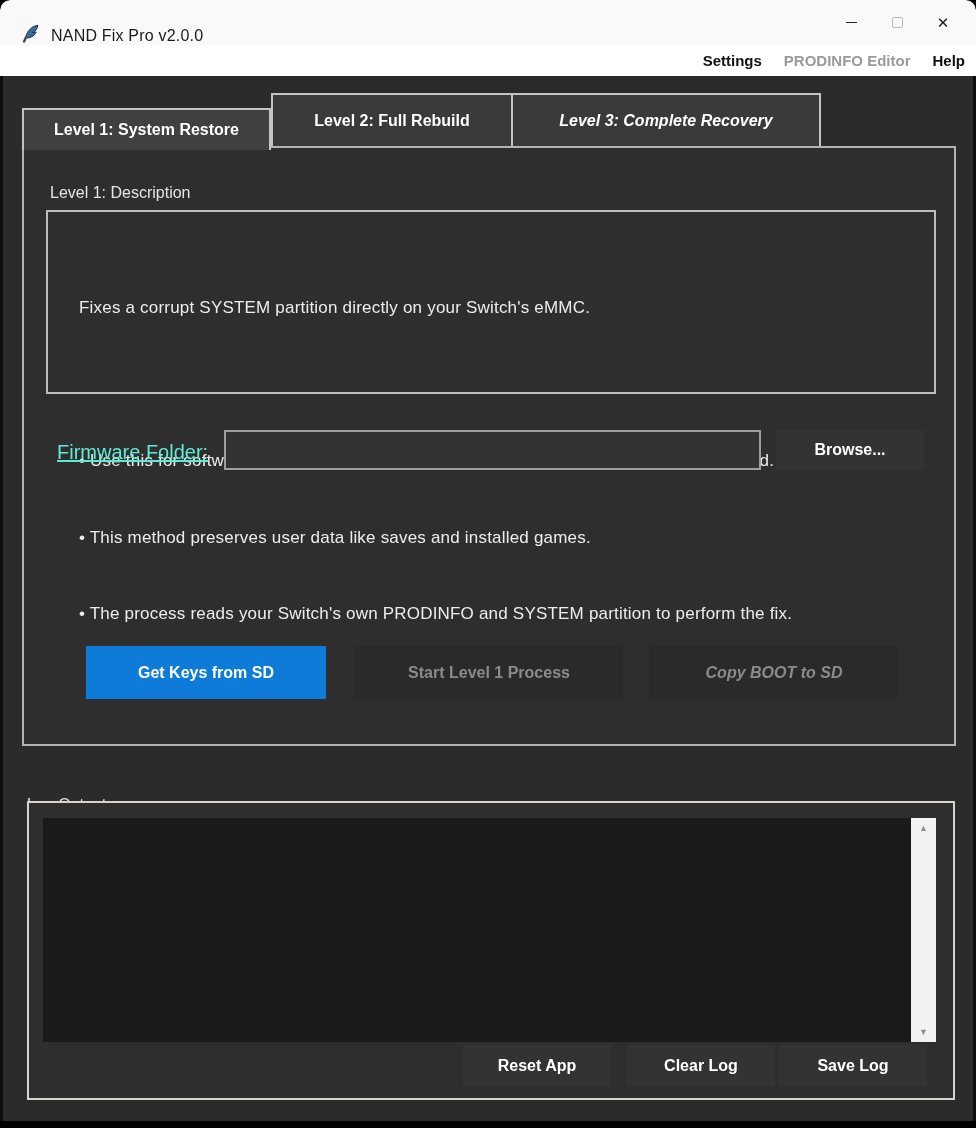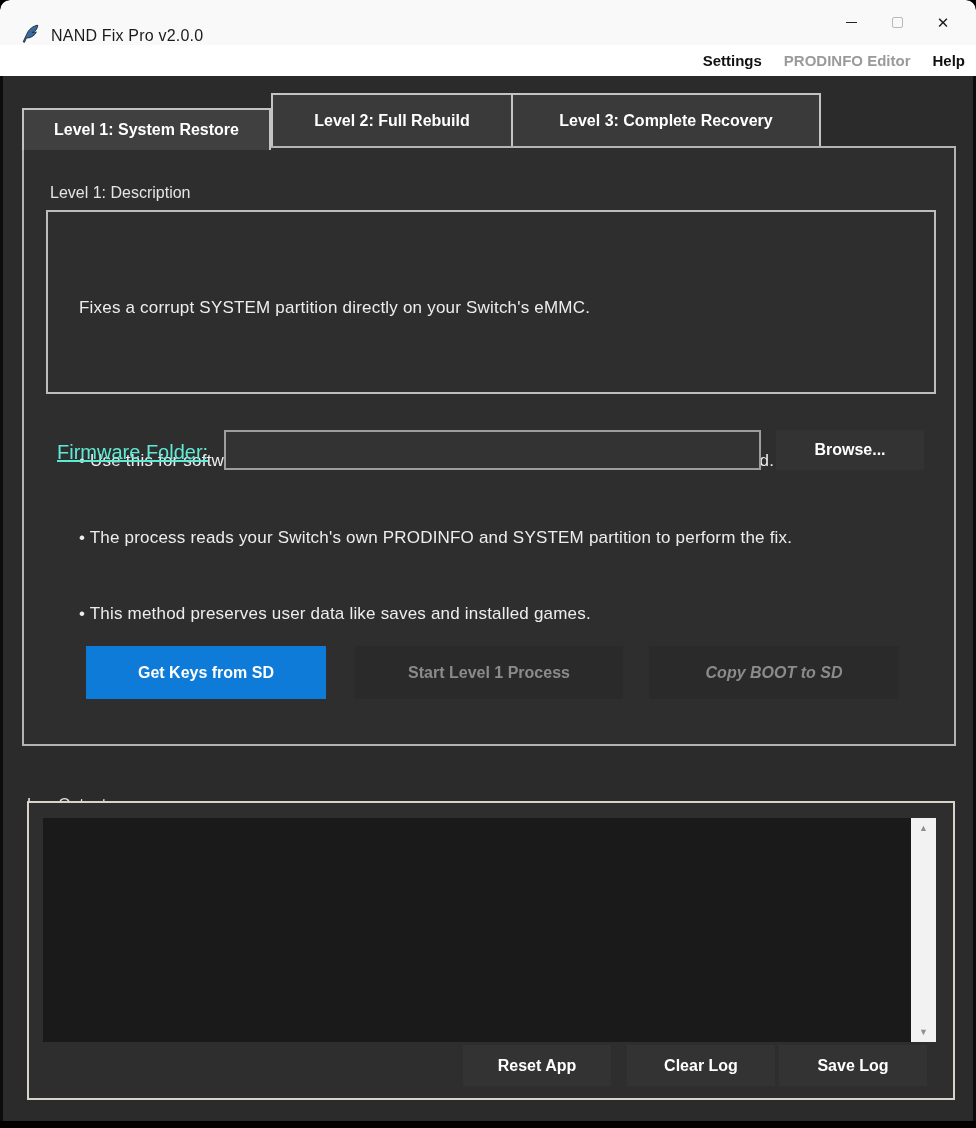--- a/index.html
+++ b/index.html
@@ -25,21 +25,21 @@
 
   
   .content { position: absolute; top: 76px; left: 0; width: 976px; height: 1045px; background: #2b2b2b; border-left: 3px solid #0c0c0c; border-right: 3px solid #0c0c0c; }
   .bottom-strip { position: absolute; top: 1121px; left: 0; width: 976px; height: 7px; background: #000; }
 
   
   .tab { position: absolute; display: flex; align-items: center; justify-content: center; font-weight: bold; font-size: 16px; color: #fff; background: #3a3a3a; border: 2px solid #c3c3c3; }
   .tab-inactive { top: 17px; height: 55px; }
   .tab-1 { left: 19px; top: 32px; width: 249px; height: 42px; background: #404040; border-bottom: none; z-index: 3; }
   .tab-2 { left: 268px; width: 242px; }
-  .tab-3 { left: 508px; width: 310px; }
+  .tab-3 { left: 508px; width: 310px; font-style: italic; }
 
   .pane { position: absolute; left: 19px; top: 70px; width: 934px; height: 600px; background: #2e2e2e; border: 2px solid #b3b3b3; z-index: 1; }
 
   
   .desc-label { position: absolute; left: 26px; top: 36px; font-size: 16px; color: #e4e4e4; }
   .desc-box { position: absolute; left: 22px; top: 62px; width: 890px; height: 184px; border: 2px solid #bdbdbd; background: #2e2e2e; }
   .desc-text { padding: 32px 0 0 31px; font-size: 17px; letter-spacing: 0.2px; color: #ededed; line-height: 25.5px; white-space: pre-wrap; }
   .desc-blank { height: 25.5px; }
 
   
@@ -112,22 +112,22 @@
 
     <div class="pane">
 
       <div class="desc-label">Level 1: Description</div>
 
       <div class="desc-box">
         <div class="desc-text">
           <div>Fixes a corrupt SYSTEM partition directly on your Switch's eMMC.</div>
           <div class="desc-blank"></div>
           <div>• Use this for software errors, failed updates, or boot issues where only the OS is affected.</div>
+          <div>• This method preserves user data like saves and installed games.</div>
           <div>• The process reads your Switch's own PRODINFO and SYSTEM partition to perform the fix.</div>
-          <div>• This method preserves user data like saves and installed games.</div>
         </div>
       </div>
 
       <div class="fw-label">Firmware Folder:</div>
       <input class="fw-entry" type="text" value="" style="">
       <button class="btn fw-browse">Browse...</button>
 
       <button class="btn act act-primary">Get Keys from SD</button>
       <button class="btn act act-disabled act-start">Start Level 1 Process</button>
       <button class="btn act act-disabled act-copy">Copy BOOT to SD</button>

